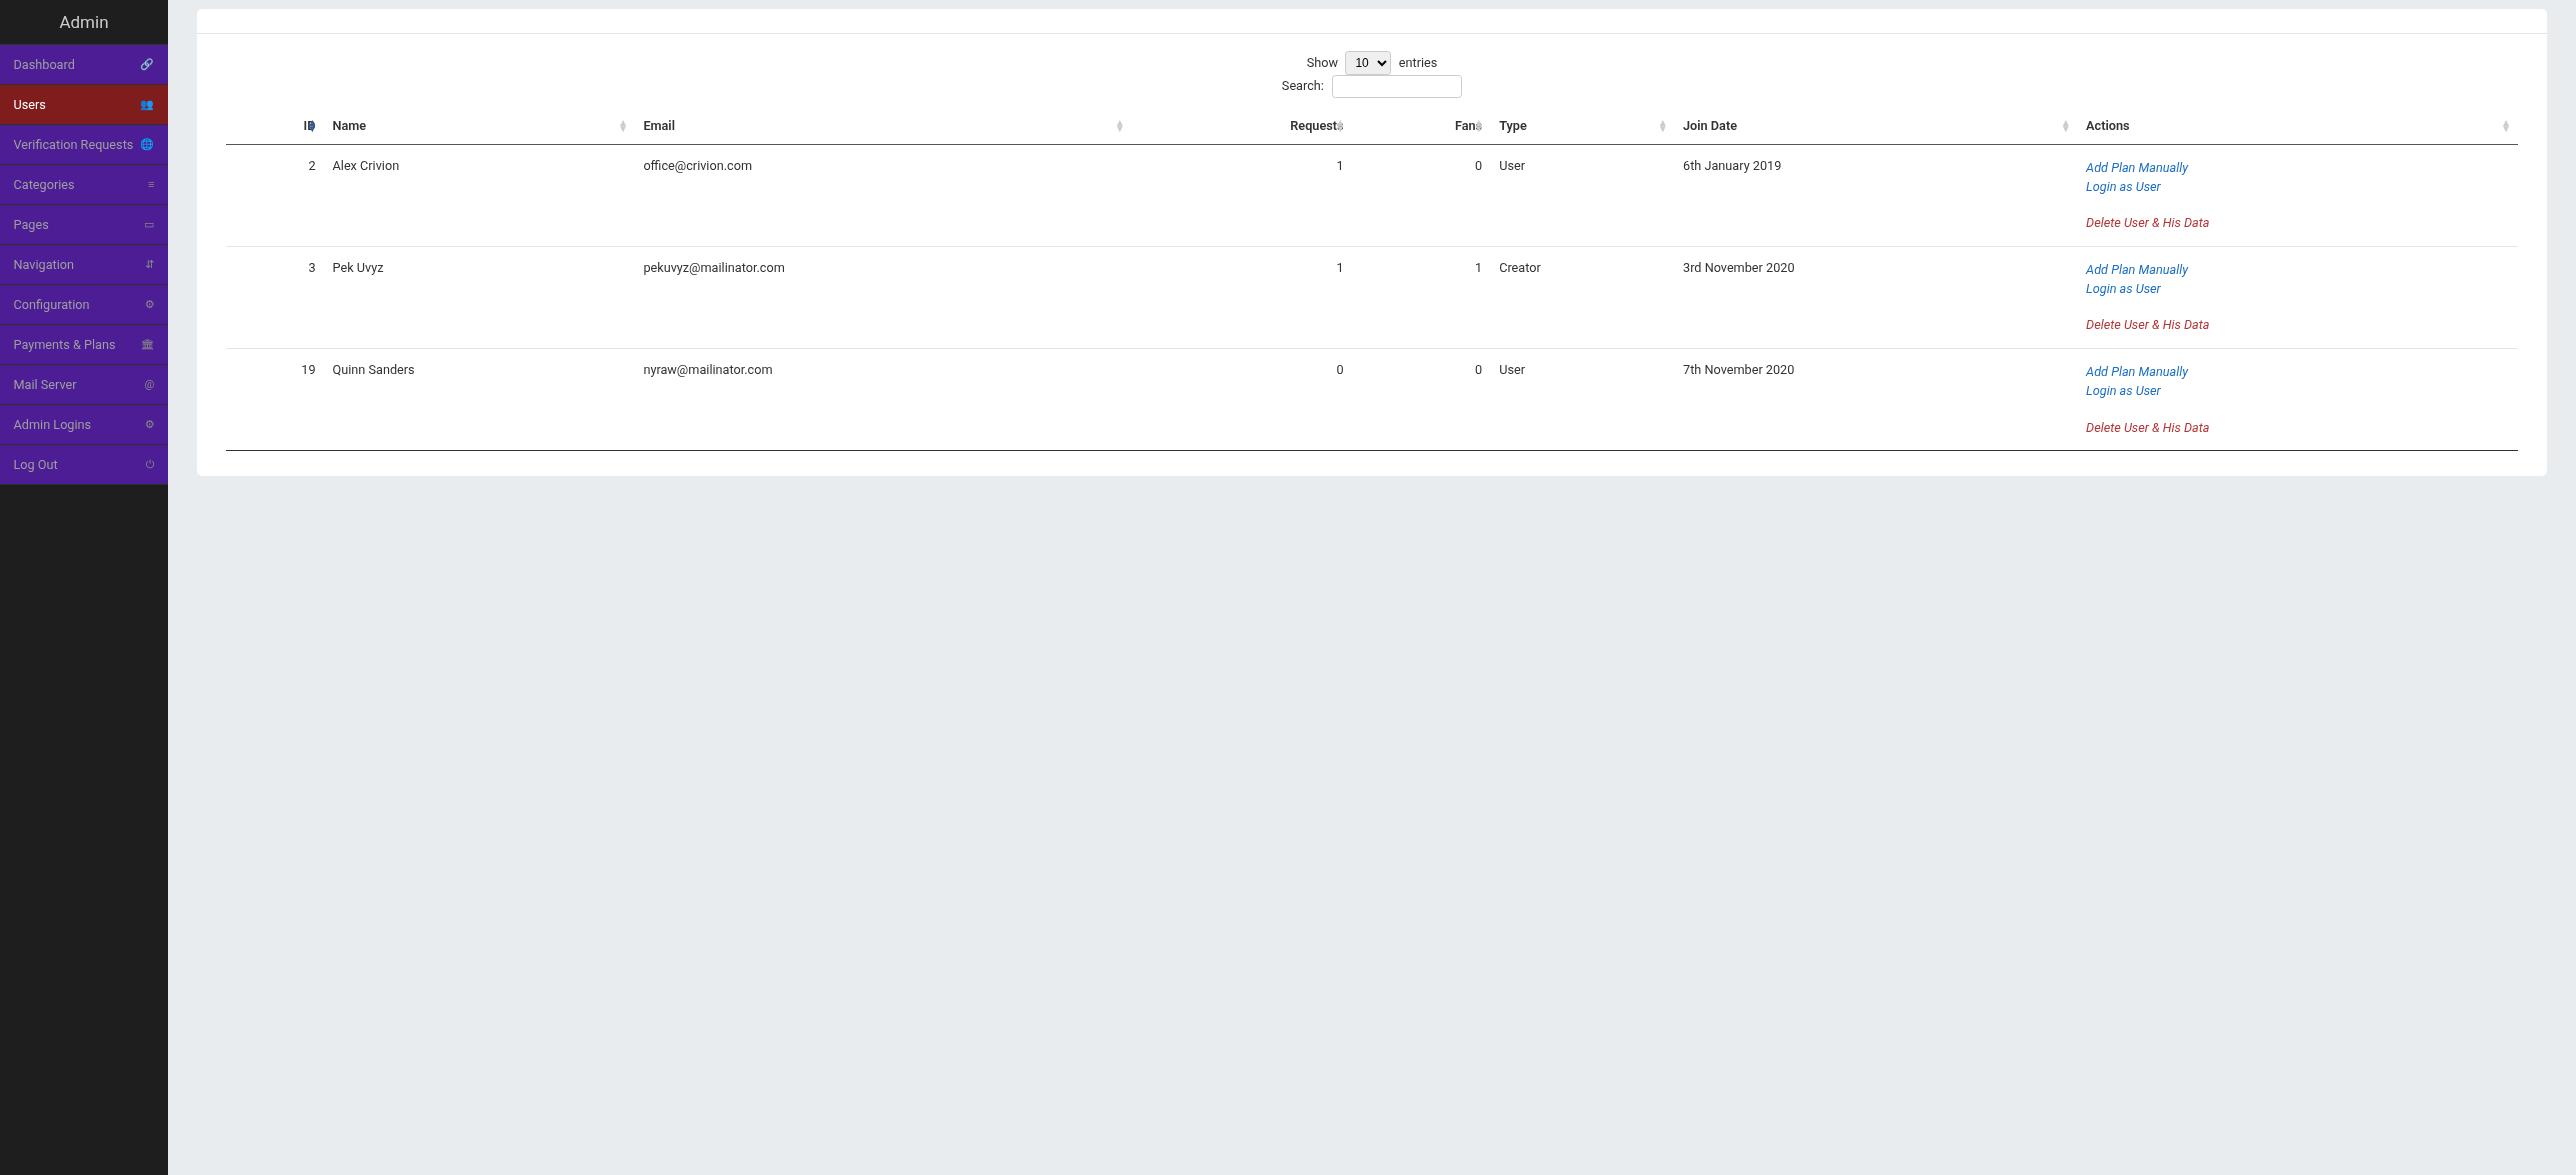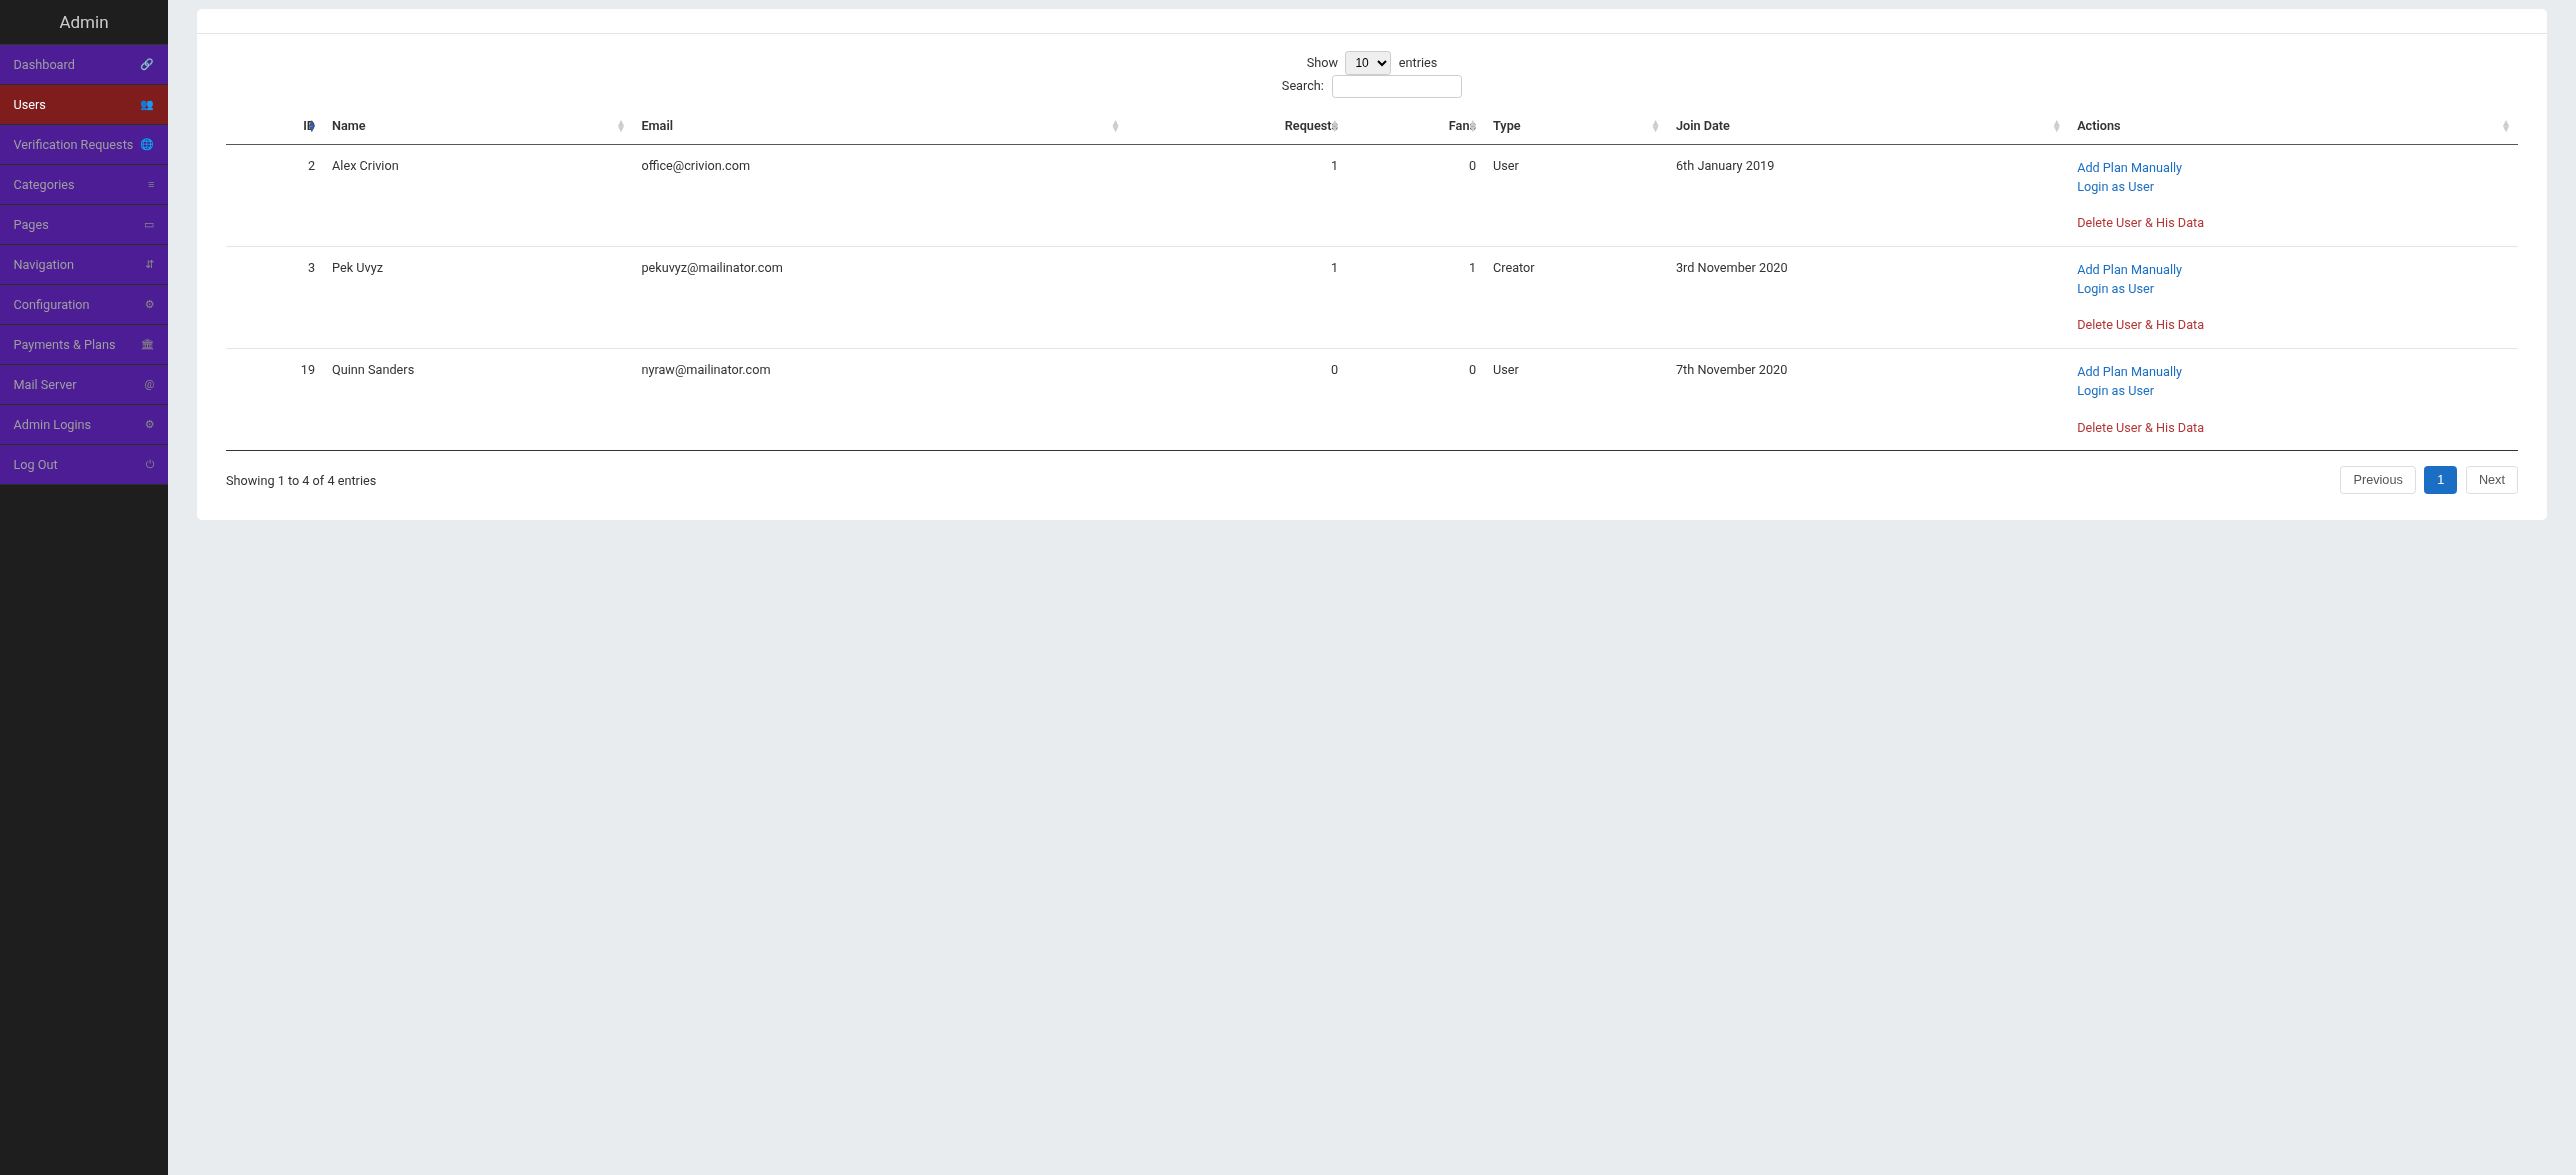--- a/index.html
+++ b/index.html
@@ -128,20 +128,21 @@
     color: #333;
   }
   tbody tr:last-child td { border-bottom: 1.7px solid #333; }
   td.right { text-align: right; }
   .action-link {
     color: #1a6fc4;
     text-decoration: none;
     display: block;
     line-height: 1.5;
     cursor: pointer;
+    font-style: italic;
   }
   .action-link.danger {
     color: #b33636;
     margin-top: 17px;
   }
 
   
   .table-footer {
     display: flex;
     justify-content: space-between;
@@ -293,26 +294,18 @@
               <td>7th November 2020</td>
               <td>
                 <a class="action-link">Add Plan Manually</a>
                 <a class="action-link">Login as User</a>
                 <a class="action-link danger">Delete User &amp; His Data</a>
               </td>
             </tr>
           </tbody>
       </table>
 
-      <div class="table-footer">
-        <div>Showing 1 to 4 of 4 entries</div>
-        <div class="pagination">
-          <button class="page-btn">Previous</button>
-          <button class="page-btn active">1</button>
-          <button class="page-btn">Next</button>
-        </div>
-      </div>
 
     </div>
   </main>
 
 </div>
 
 
 </body></html>

